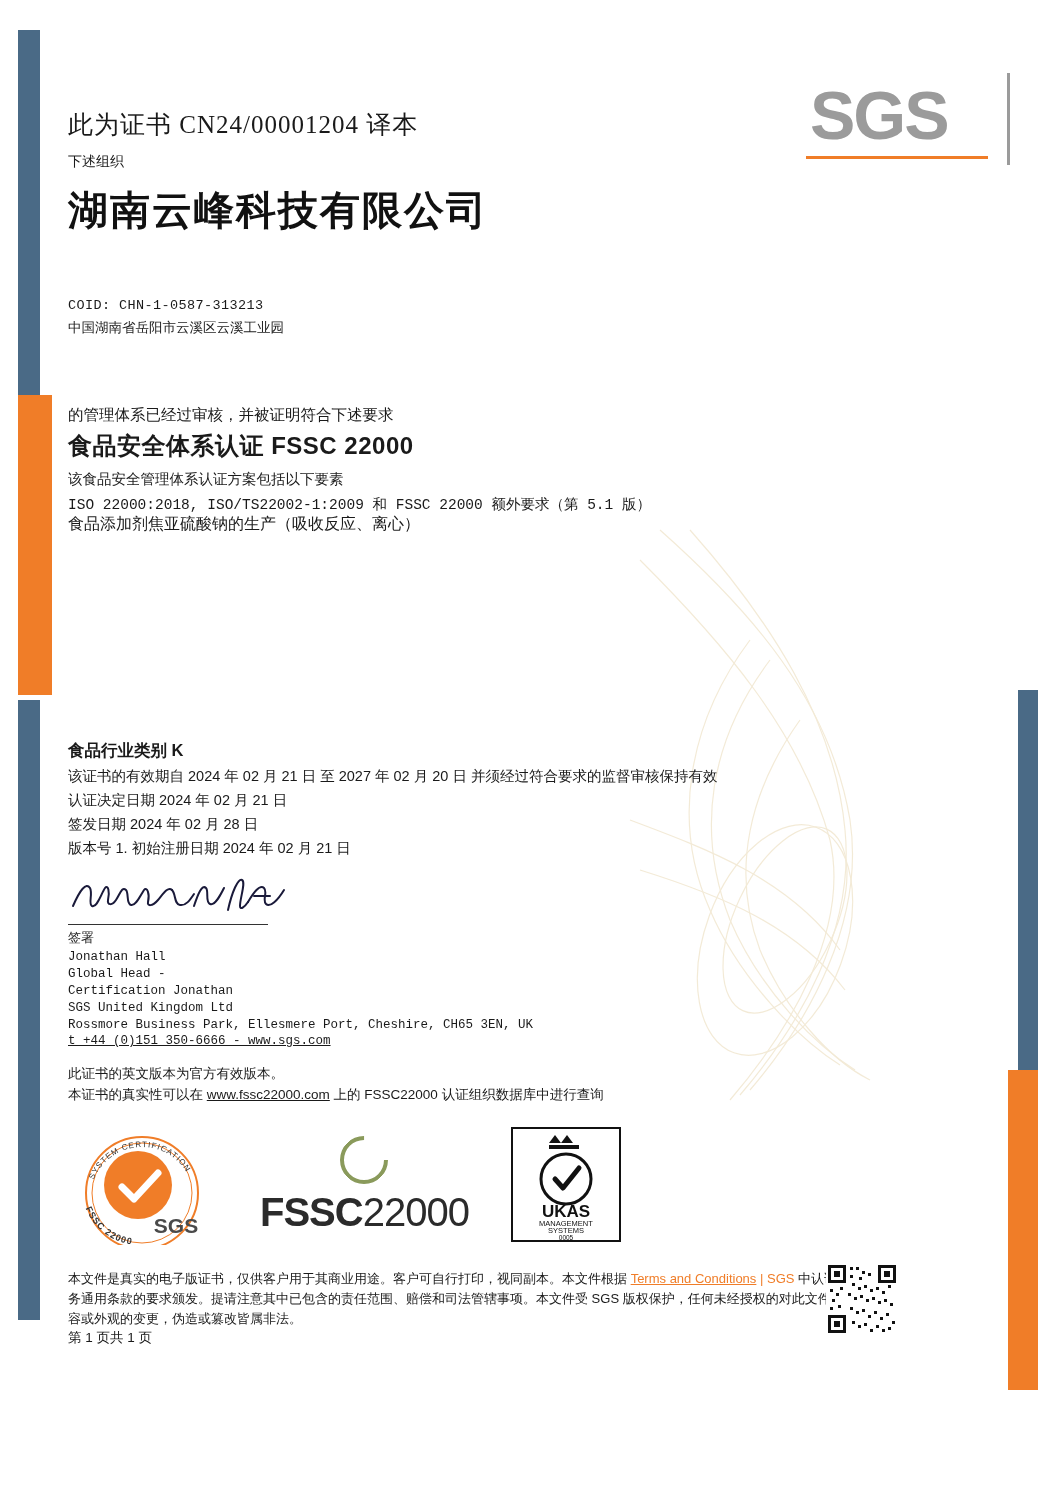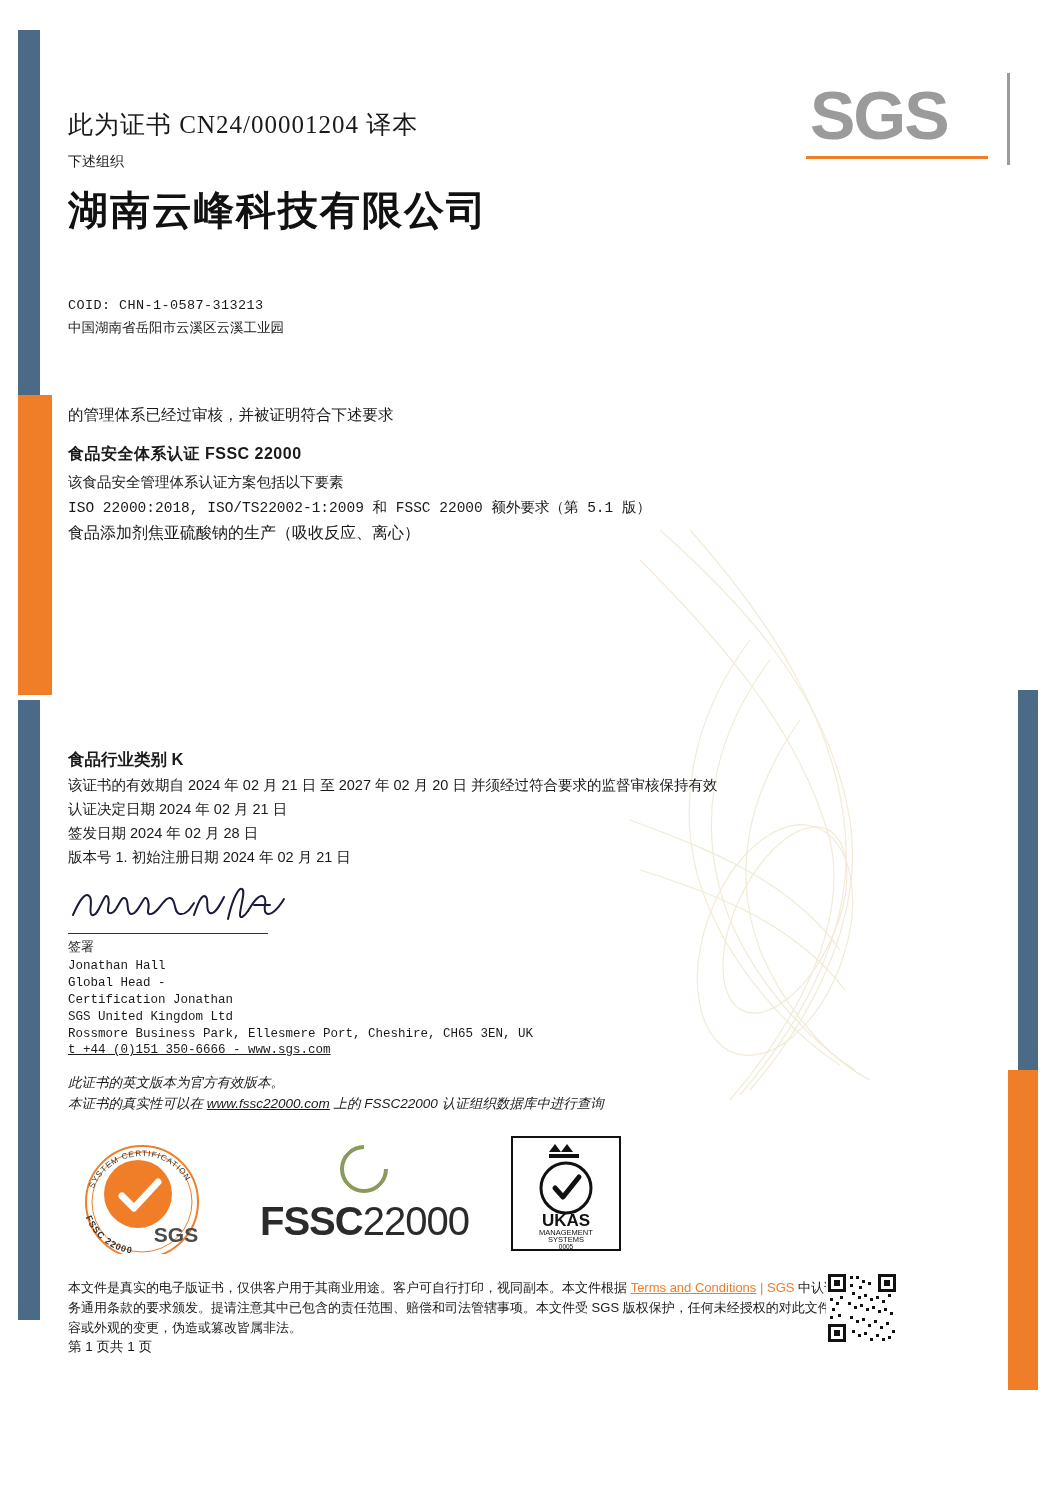--- a/index.html
+++ b/index.html
@@ -129,40 +129,39 @@
   .addr {
     margin-top: 6px;
     font-size: 13.5px;
   }
 
   .audit-line {
     margin-top: 68px;
     font-size: 15.5px;
   }
   .std-title {
-    margin-top: 18px;
-    font-size: 16px;
+    margin-top: 4px;
+    font-size: 24px;
     font-weight: bold;
     letter-spacing: 0.5px;
   }
   .scheme-line {
     margin-top: 8px;
     font-size: 14.5px;
   }
   .std-list {
     margin-top: 6px;
     font-family: "Liberation Mono", monospace;
     font-size: 14.5px;
   }
   .applies-to {
     margin-top: 12px;
     font-size: 16px;
   }
   .scope {
-    margin-top: 6px;
     font-size: 16px;
   }
 
   .category {
     margin-top: 205px;
     font-size: 16.5px;
     font-weight: bold;
   }
   .valid-line, .decision-line, .issue-line, .version-line {
     margin-top: 5px;
@@ -191,21 +190,20 @@
     font-size: 12.5px;
     line-height: 1.35;
     margin-top: 2px;
   }
   .sig-info .underlined { text-decoration: underline; }
 
   .notice {
     margin-top: 14px;
     font-size: 13.5px;
     line-height: 1.5;
-    font-style: italic;
   }
   .notice .ul { text-decoration: underline; }
 
   
   .marks {
     margin-top: 22px;
     display: flex;
     align-items: center;
     gap: 42px;
     height: 118px;

